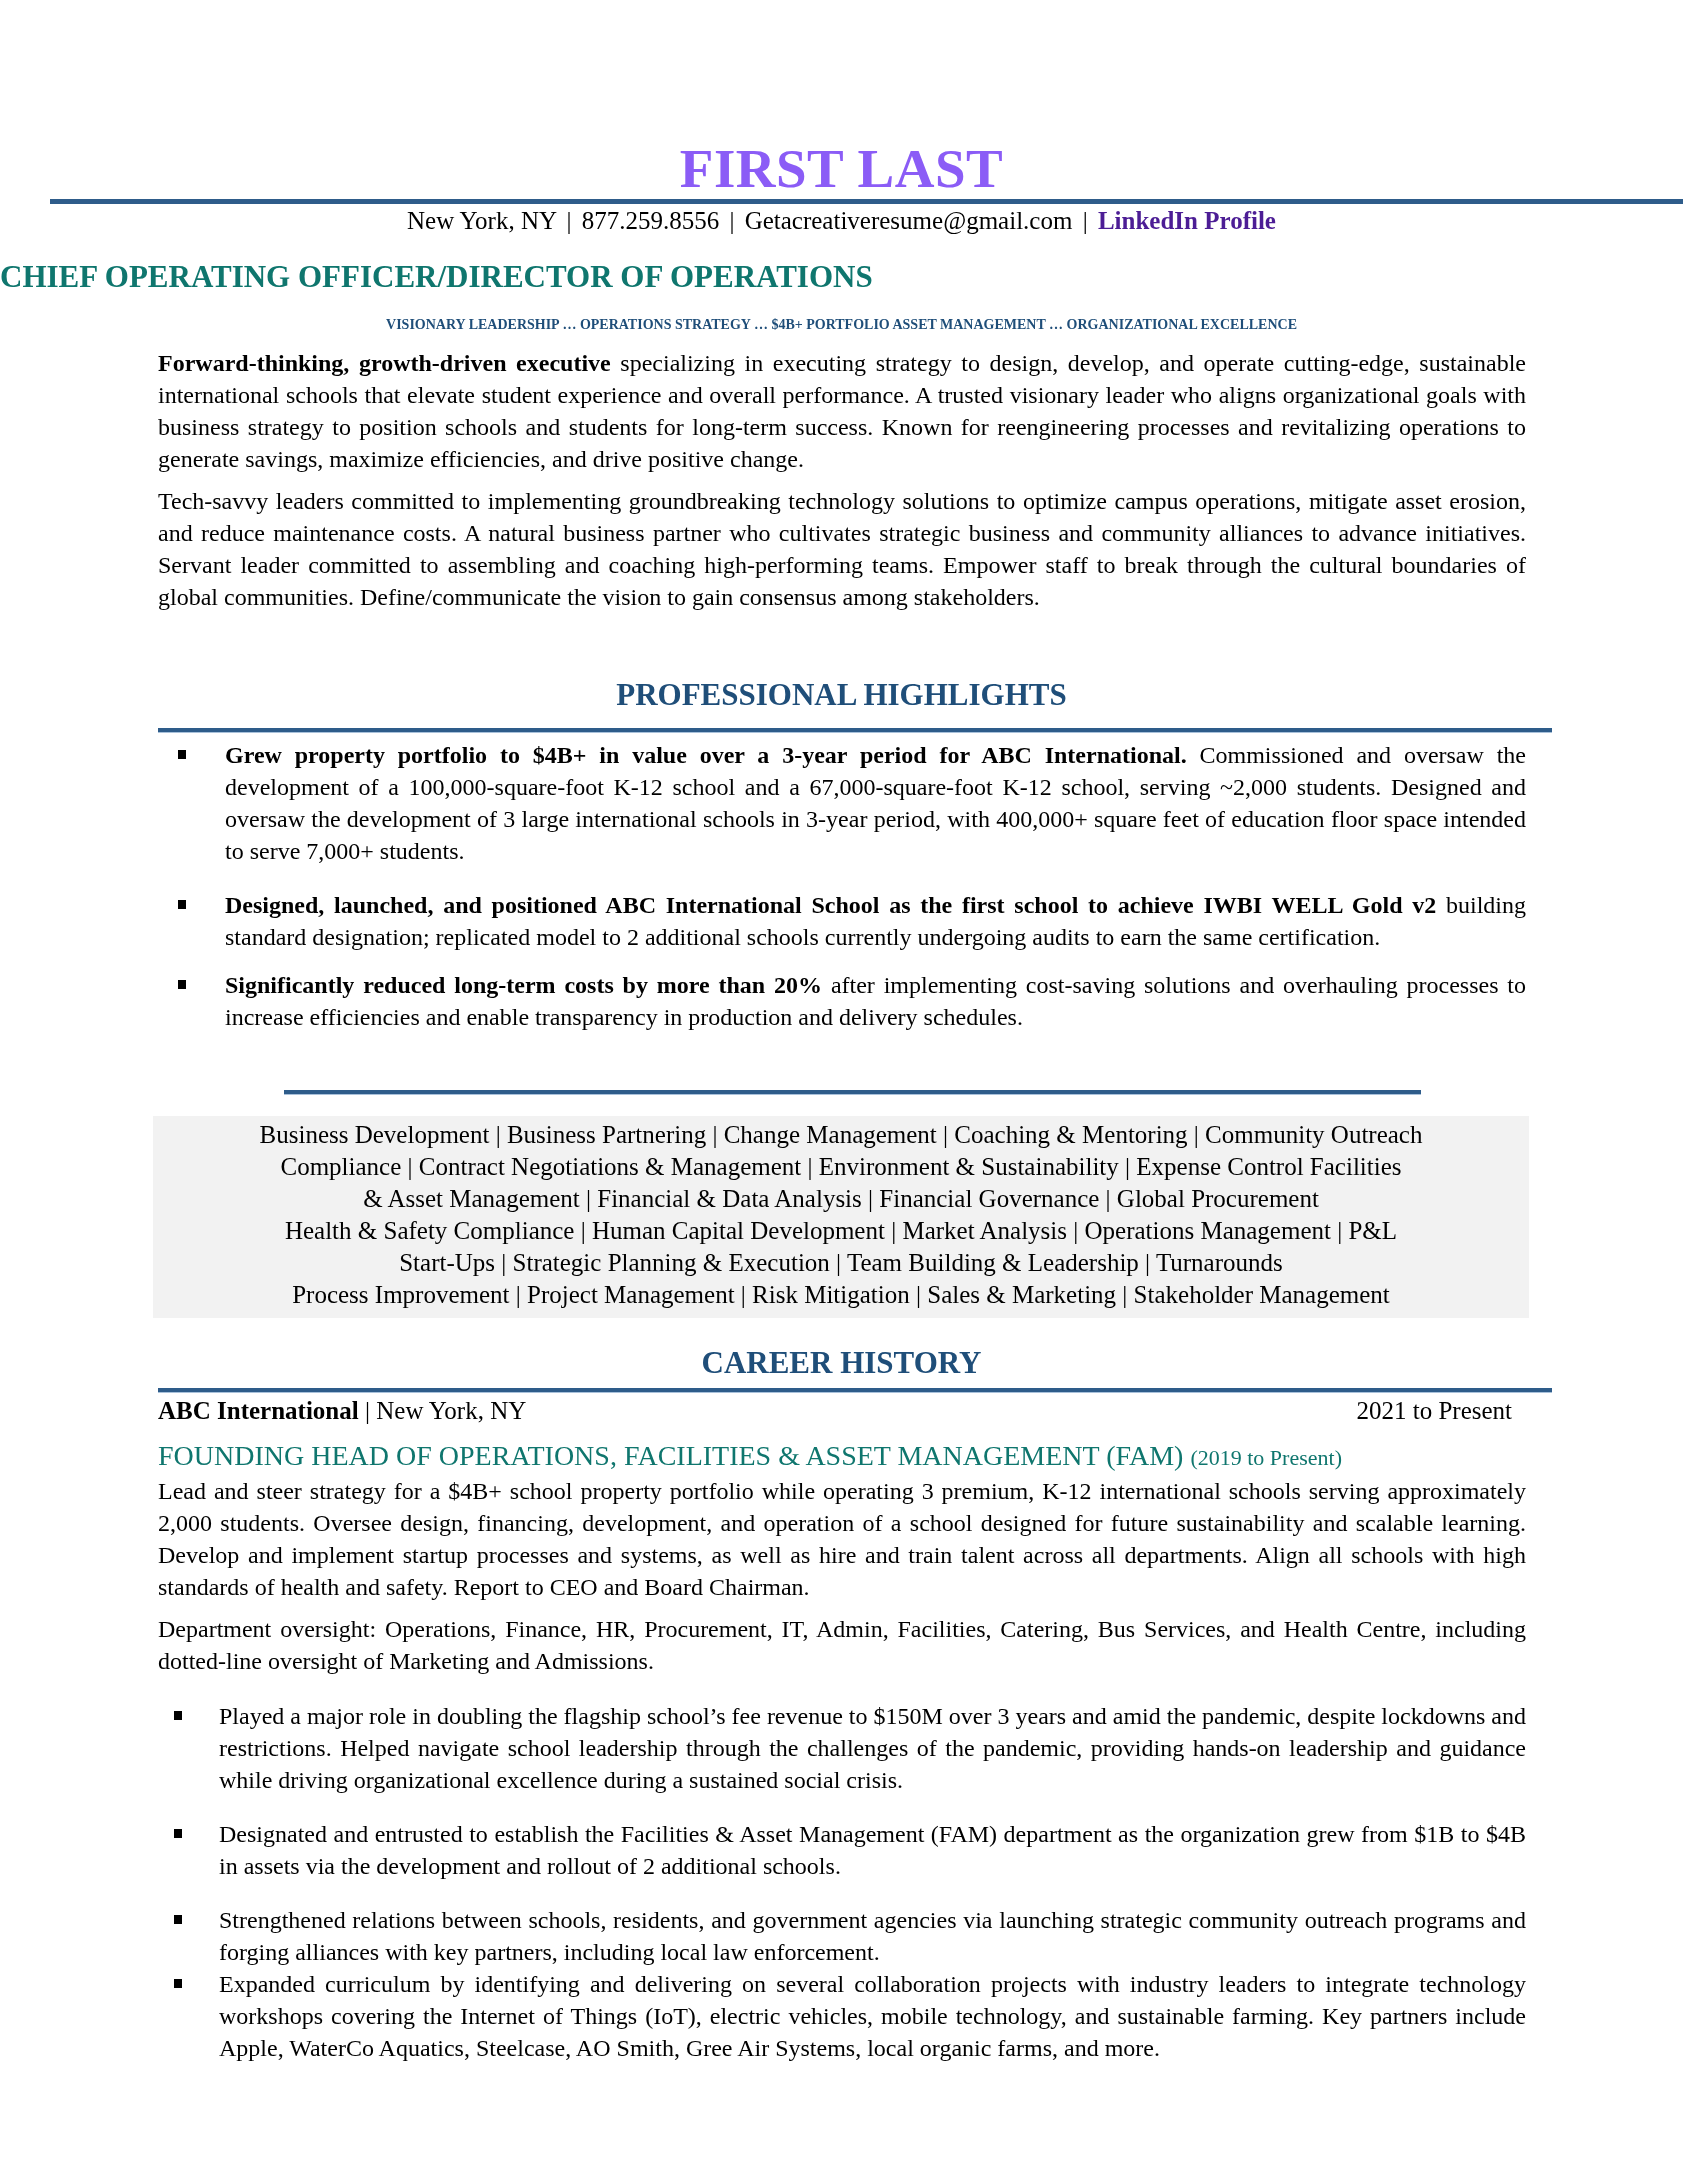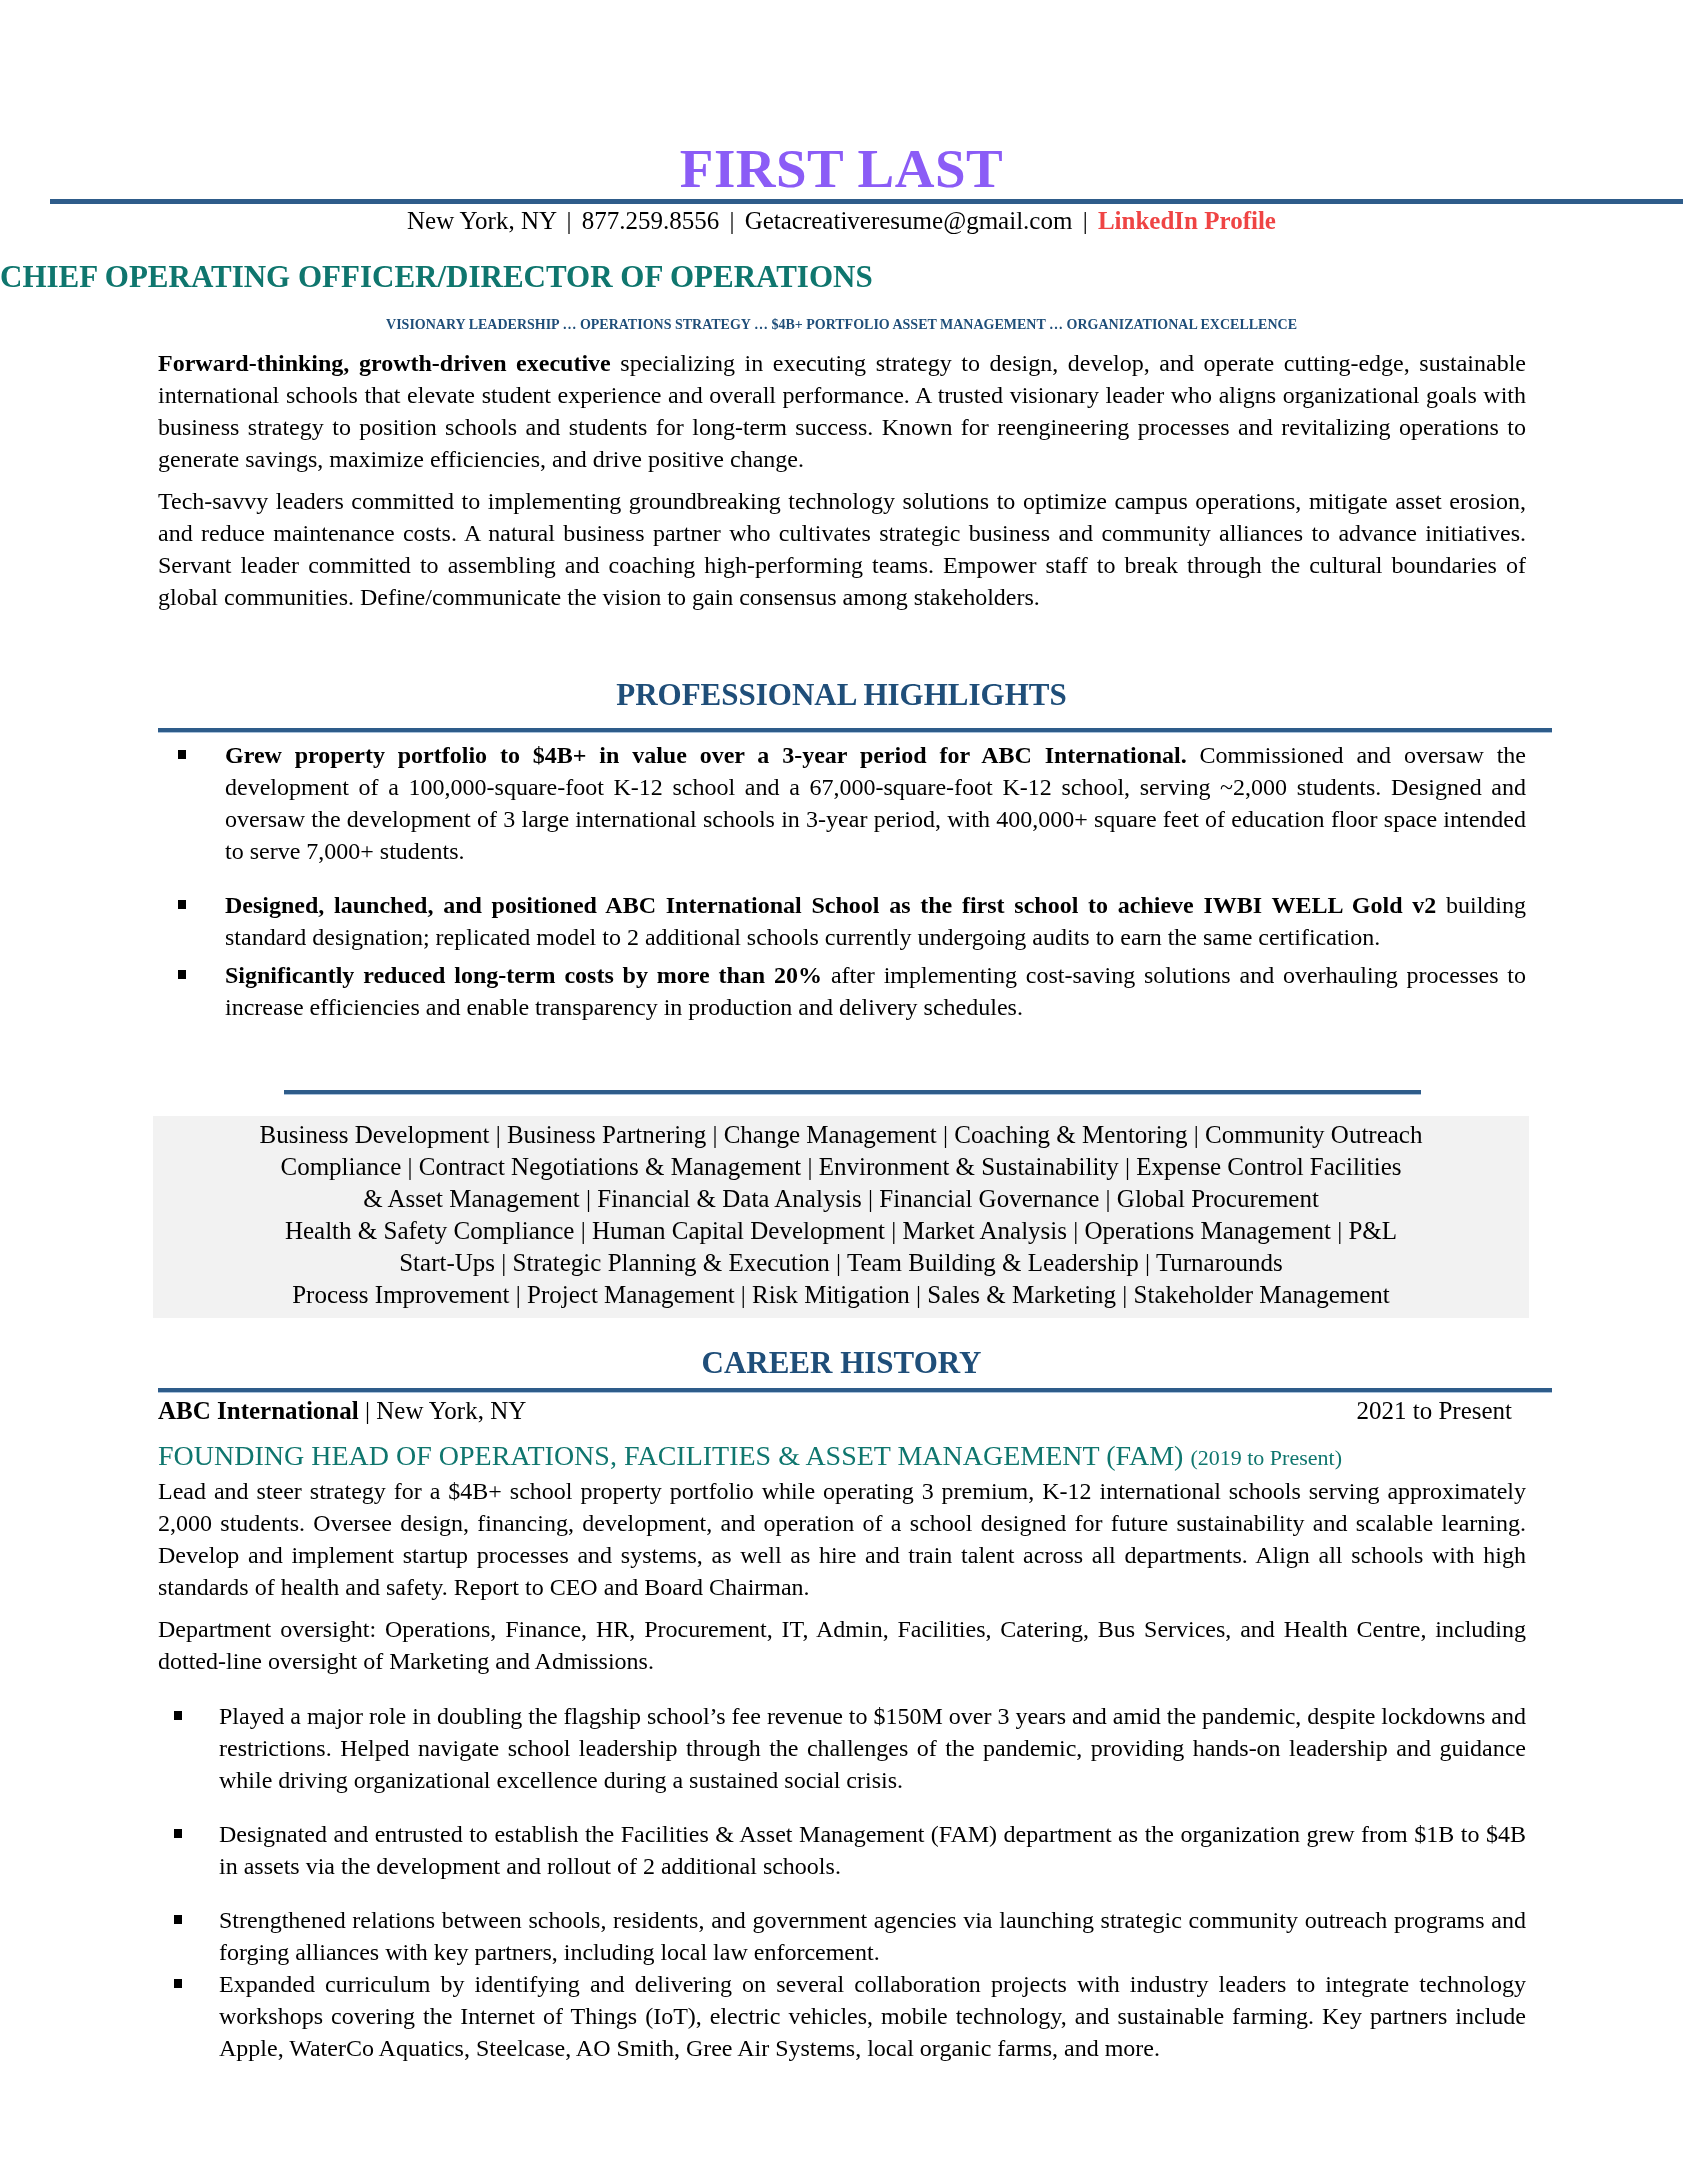--- a/index.html
+++ b/index.html
@@ -3,21 +3,21 @@
 <meta charset="utf-8">
 <style>
   html, body { margin: 0; padding: 0; background: #ffffff; }
   body { width: 1683px; height: 2178px; position: relative; overflow: hidden;
          font-family: "Liberation Serif", "DejaVu Serif", serif; color: #000; }
   .abs { position: absolute; }
   .name { left: 0; width: 1683px; top: 137px; text-align: center; font-size: 55px; font-weight: bold; color: #8b5cf6; letter-spacing: 0.5px; line-height: 63px; }
   .top-rule { left: 50px; right: 0; top: 199px; height: 5px; background: #2e5c8a; }
   .contact { left: 0; width: 1683px; top: 204px; text-align: center; font-size: 25px; line-height: 34px; }
   .contact .sep { margin: 0 4px; }
-  .contact .link { color: #ef4444; font-weight: bold; }
+  .contact .link { color: #4c1d95; font-weight: bold; }
   .headline { left: 0; width: 1683px; top: 257px; text-align: left; font-size: 31px; font-weight: bold; color: #0f766e; line-height: 40px; }
   .tagline { left: 0; width: 1683px; top: 311px; text-align: center; font-size: 14px; font-weight: bold; color: #1f4e79; line-height: 28px; }
   .para { left: 158px; width: 1368px; font-size: 24px; line-height: 32px; text-align: justify; }
   .para b { font-weight: bold; }
   .sec-title { left: 0; width: 1683px; text-align: center; font-size: 31px; font-weight: bold; color: #1f4e79; line-height: 40px; }
   .sec-rule { left: 158px; width: 1394px; height: 4px; background: #2e5c8a; box-shadow: 0 1px 0 #a9c1da; }
   .short-rule { left: 284px; width: 1137px; height: 4px; background: #2e5c8a; box-shadow: 0 1px 0 #a9c1da; }
   .bullets { left: 158px; width: 1368px; margin: 0; padding: 0; list-style: none; }
   .bullets li { position: relative; padding-left: 67px; font-size: 24px; line-height: 32px; text-align: justify; }
   .bullets li .sq { position: absolute; left: 20px; top: 11px; width: 8px; height: 9px; background: #000; }
@@ -49,21 +49,21 @@
 <div class="abs para" style="top:347px;"><b>Forward-thinking, growth-driven executive</b><span> specializing in executing strategy to design, develop, and operate cutting-edge, sustainable international schools that elevate student experience and overall performance. A trusted visionary leader who aligns organizational goals with business strategy to position schools and students for long-term success. Known for reengineering processes and revitalizing operations to generate savings, maximize efficiencies, and drive positive change.</span></div>
 <div class="abs para" style="top:485px;">Tech-savvy leaders committed to implementing groundbreaking technology solutions to optimize campus operations, mitigate asset erosion, and reduce maintenance costs. A natural business partner who cultivates strategic business and community alliances to advance initiatives. Servant leader committed to assembling and coaching high-performing teams. Empower staff to break through the cultural boundaries of global communities. Define/communicate the vision to gain consensus among stakeholders.</div>
 
 <div class="abs sec-title" style="top:675px;">PROFESSIONAL HIGHLIGHTS</div>
 <div class="abs sec-rule" style="top:728px;"></div>
 <ul class="abs bullets" style="top:739px;">
   <li style="margin-bottom:22px;">
     <span class="sq"></span>
     <b>Grew property portfolio to $4B+ in value over a 3-year period for ABC International.</b><span> Commissioned and oversaw the development of a 100,000-square-foot K-12 school and a 67,000-square-foot K-12 school, serving ~2,000 students. Designed and oversaw the development of 3 large international schools in 3-year period, with 400,000+ square feet of education floor space intended to serve 7,000+ students.</span>
   </li>
-  <li style="margin-bottom:6px;font-family:Liberation Serif, serif;">
+  <li style="margin-bottom:16px;font-family:Liberation Serif, serif;">
     <span class="sq"></span>
     <b>Designed, launched, and positioned ABC International School as the first school to achieve IWBI WELL Gold v2</b><span> building standard designation; replicated model to 2 additional schools currently undergoing audits to earn the same certification.</span>
   </li>
   <li>
     <span class="sq"></span>
     <b>Significantly reduced long-term costs by more than 20%</b><span> after implementing cost-saving solutions and overhauling processes to increase efficiencies and enable transparency in production and delivery schedules.</span>
   </li>
 </ul>
 <div class="abs short-rule" style="top:1090px;"></div>
 

